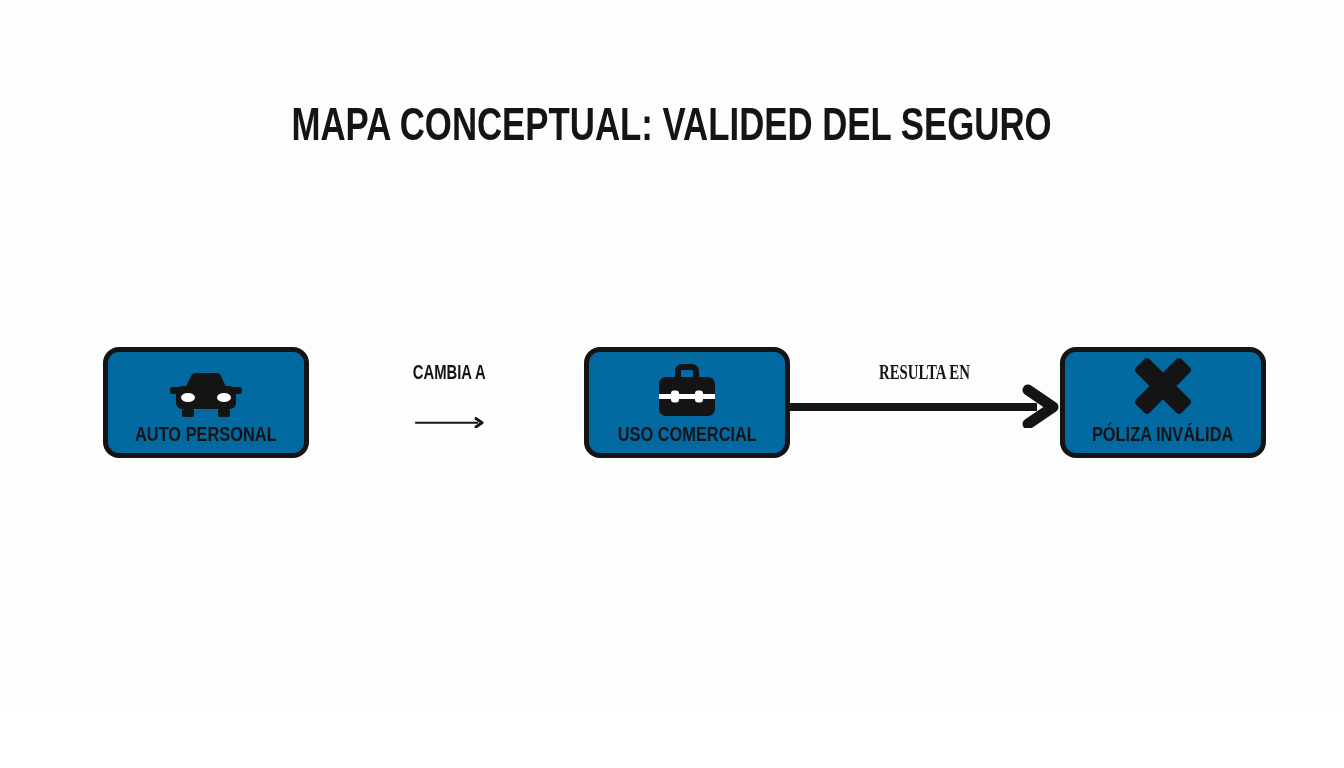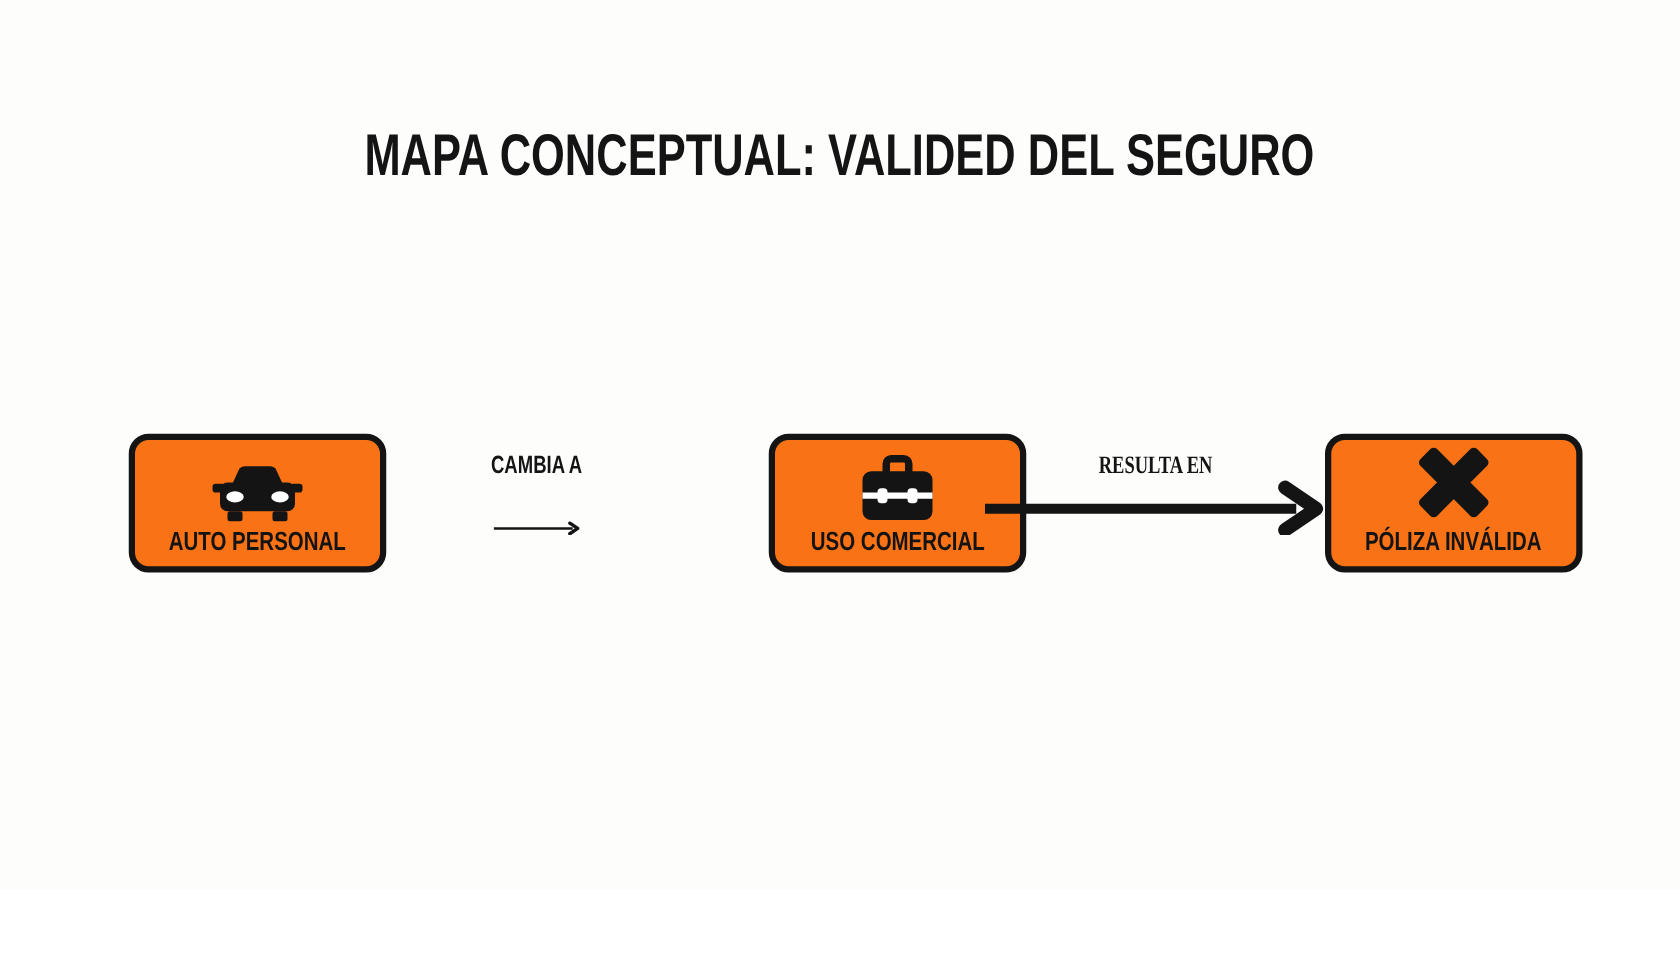--- a/index.html
+++ b/index.html
@@ -35,31 +35,31 @@
     letter-spacing: 0px;
     color: #141414;
     margin: 0;
   }
   .node {
     position: absolute;
     top: 347px;
     width: 206px;
     height: 111px;
     box-sizing: border-box;
-    background: #f97316;
+    background: #0369a1;
     border: 5px solid #141414;
     border-radius: 16px;
     display: flex;
     flex-direction: column;
     align-items: center;
     justify-content: flex-end;
     padding-bottom: 9px;
   }
   .node-1 { left: 103px; }
-  .node-2 { left: 615px; }
+  .node-2 { left: 584px; }
   .node-3 { left: 1060px; }
   .node-icon {
     display: flex;
     align-items: flex-end;
     justify-content: center;
     flex: 1 1 auto;
     margin-bottom: 3px;
   }
   .node-label {
     font-size: 21px;
@@ -70,21 +70,21 @@
   }
   .node-label .cond { transform: scaleX(0.78); }
   .edge {
     position: absolute;
     top: 362px;
     height: 66px;
     display: flex;
     flex-direction: column;
     align-items: center;
   }
-  .edge-1 { left: 292px; width: 275px; gap: 35px; }
+  .edge-1 { left: 312px; width: 275px; gap: 35px; }
   .edge-2 { left: 788px; width: 272px; font-family: Liberation Serif, serif; }
   .edge-label {
     font-size: 20px;
     font-weight: 700;
     line-height: 1;
     height: 22px;
     color: #141414;
   }
   .edge-arrow { display: block; }
 </style>

